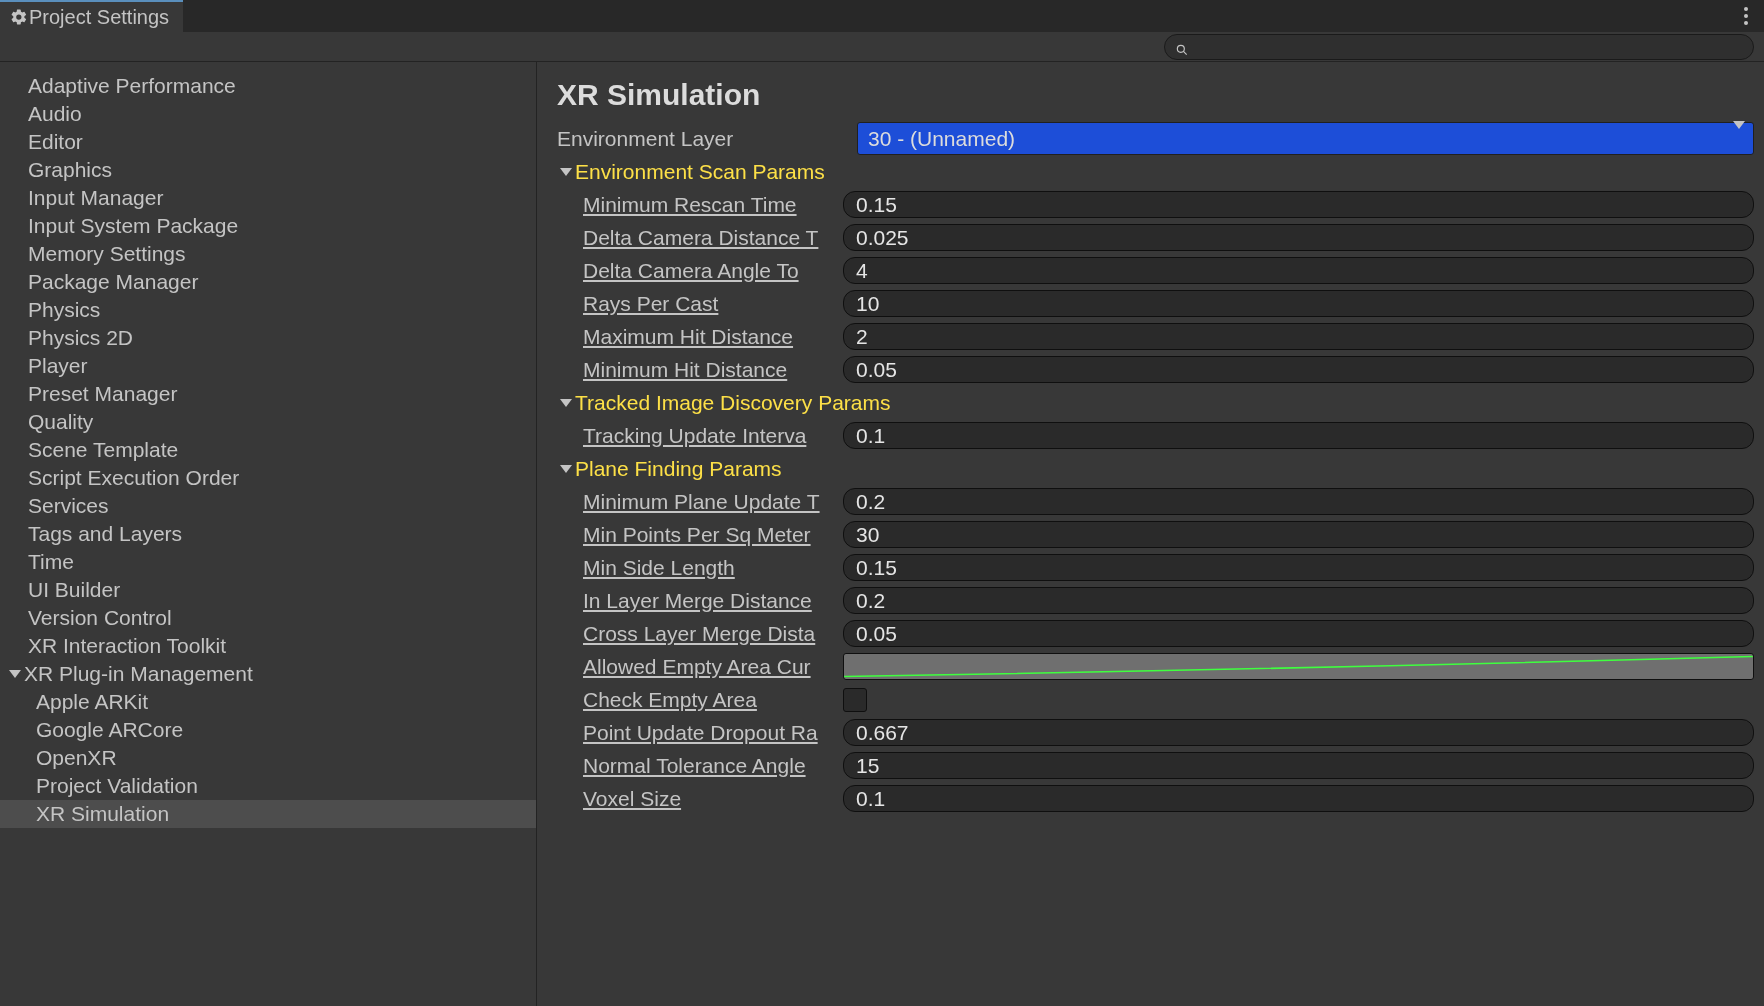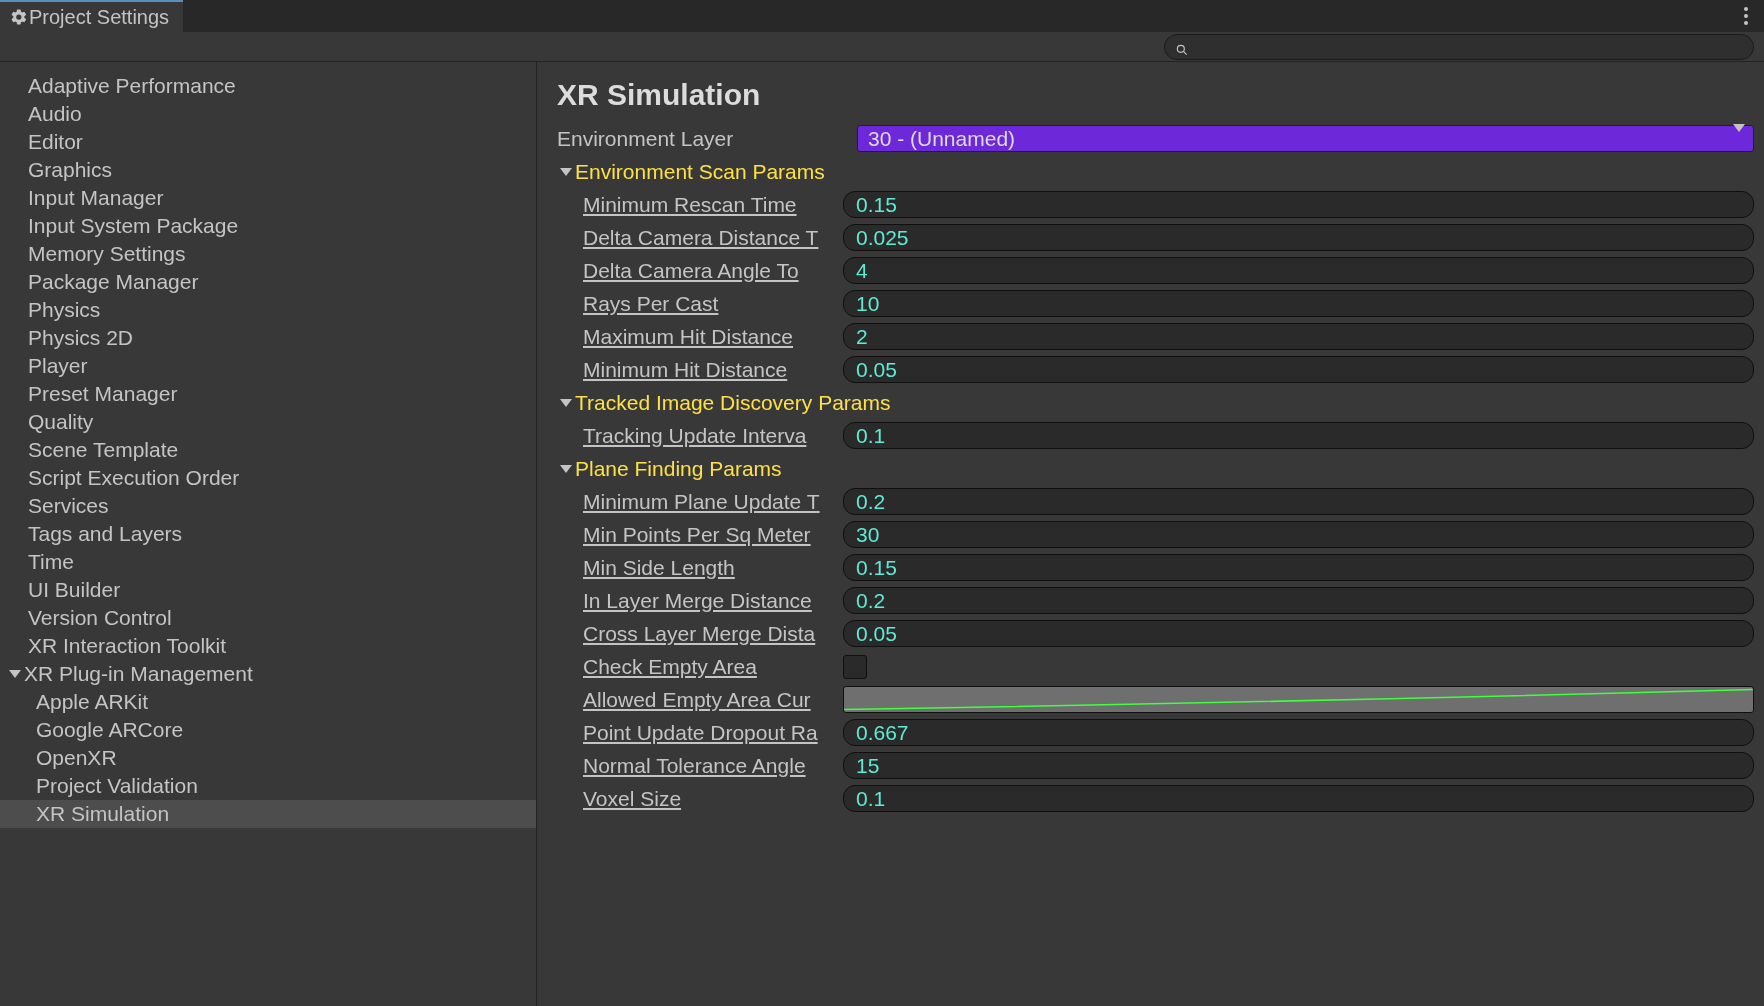--- a/index.html
+++ b/index.html
@@ -87,32 +87,32 @@
     color:#c4c4c4; font-size:21px;
     display:flex; align-items:center;
     overflow:hidden; white-space:nowrap;
     flex:0 0 auto;
   }
 
   .indent0 .lbl { width:300px; padding-left:0; }
   .indent1 .lbl { width:286px; padding-left:26px;text-decoration:underline; }
 
   .dropdown {
-    flex:1; height:27px;
-    background:#6d28d9; border:1px solid #202020;
+    flex:1; height:33px;
+    background:#1d4ed8; border:1px solid #202020;
     color:#dcdcdc; font-size:21px;
     display:flex; align-items:center; padding:0 10px; position:relative;
     border-radius:3px;
   }
   .dropdown .chev { position:absolute; right:8px; top:6px; }
 
   .textfield {
     flex:1; height:27px;
     background:#2a2a2a; border:1px solid #0f0f0f;
-    color:#5eead4; font-size:21px; padding:0 12px;
+    color:#e5e5e5; font-size:21px; padding:0 12px;
     border-radius:12px;
     display:flex; align-items:center;
   }
   .checkbox {
     width:24px; height:24px; background:#2a2a2a; border:1px solid #0f0f0f; border-radius:3px;
   }
   .curvefield {
     flex:1; height:27px; background:#6f6f6f; border:1px solid #0f0f0f; border-radius:3px;
     position:relative; overflow:hidden;
   }
@@ -351,32 +351,32 @@
           </div>
           <div class="row indent1">
             <div class="lbl">In Layer Merge Distance</div>
             <div class="textfield">0.2</div>
           </div>
           <div class="row indent1">
             <div class="lbl">Cross Layer Merge Dista</div>
             <div class="textfield">0.05</div>
           </div>
           <div class="row indent1">
-            <div class="lbl">Check Empty Area</div>
-            <div class="checkbox"></div>
-          </div>
-          <div class="row indent1">
             <div class="lbl">Allowed Empty Area Cur</div>
             <div class="curvefield">
               <svg viewBox="0 0 100 20" preserveAspectRatio="none">
                 <path d="M0,18 Q50,12 100,2" stroke="#3fff3f" stroke-width="1.2" fill="none"></path>
               </svg>
             </div>
           </div>
           <div class="row indent1">
+            <div class="lbl">Check Empty Area</div>
+            <div class="checkbox"></div>
+          </div>
+          <div class="row indent1">
             <div class="lbl">Point Update Dropout Ra</div>
             <div class="textfield">0.667</div>
           </div>
           <div class="row indent1">
             <div class="lbl">Normal Tolerance Angle</div>
             <div class="textfield">15</div>
           </div>
           <div class="row indent1">
             <div class="lbl">Voxel Size</div>
             <div class="textfield">0.1</div>

